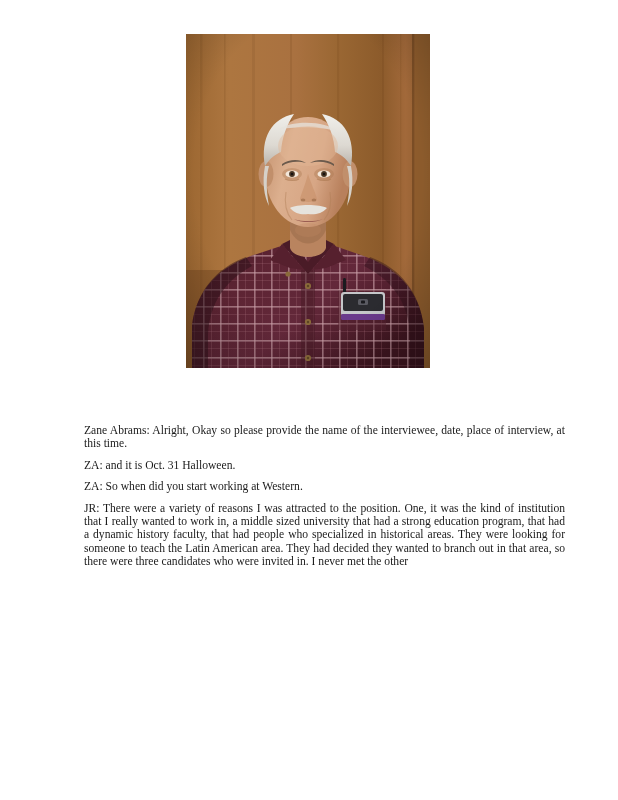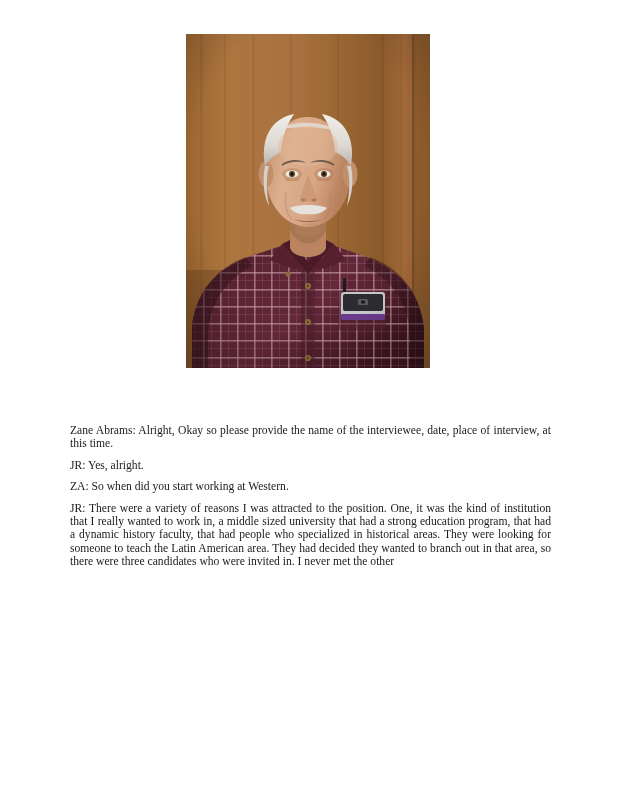--- a/index.html
+++ b/index.html
@@ -41,21 +41,21 @@
   }
   .photo svg {
     display: block;
     width: 100%;
     height: 100%;
   }
 
   
   .transcript {
     position: absolute;
-    left: 70px;
+    left: 84px;
     top: 424px;
     width: 481px;
   }
   .para {
     font-size: 11.6px;
     line-height: 13.4px;
     text-align: justify;
     text-justify: inter-word;
     margin: 0 0 8px 0;
     hyphens: none;
@@ -244,18 +244,18 @@
           <path d="M 144 158 C 146 170, 143 180, 138 186" stroke="#b07f57" stroke-width="1.1" fill="none" opacity="0.45"></path>
 
           <rect x="0" y="0" width="244" height="334" fill="url(#vign)"></rect>
         </g>
       </svg>
     </div>
   </div>
 
   <div class="transcript">
     <p class="para">Zane Abrams: Alright, Okay so please provide the name of the interviewee, date, place of interview, at this time.</p>
-    <p class="para">JR: Yes, alright.</p>
+    <p class="para">ZA: and it is Oct. 31 Halloween.</p>
     <p class="para">ZA: So when did you start working at Western.</p>
     <p class="para">JR: There were a variety of reasons I was attracted to the position. One, it was the kind of institution that I really wanted to work in, a middle sized university that had a strong education program, that had a dynamic history faculty, that had people who specialized in historical areas. They were looking for someone to teach the Latin American area.  They had decided they wanted to branch out in that area, so there were three candidates who were invited in.  I never met the other</p>
   </div>
 
 </div>
 
 </body></html>

